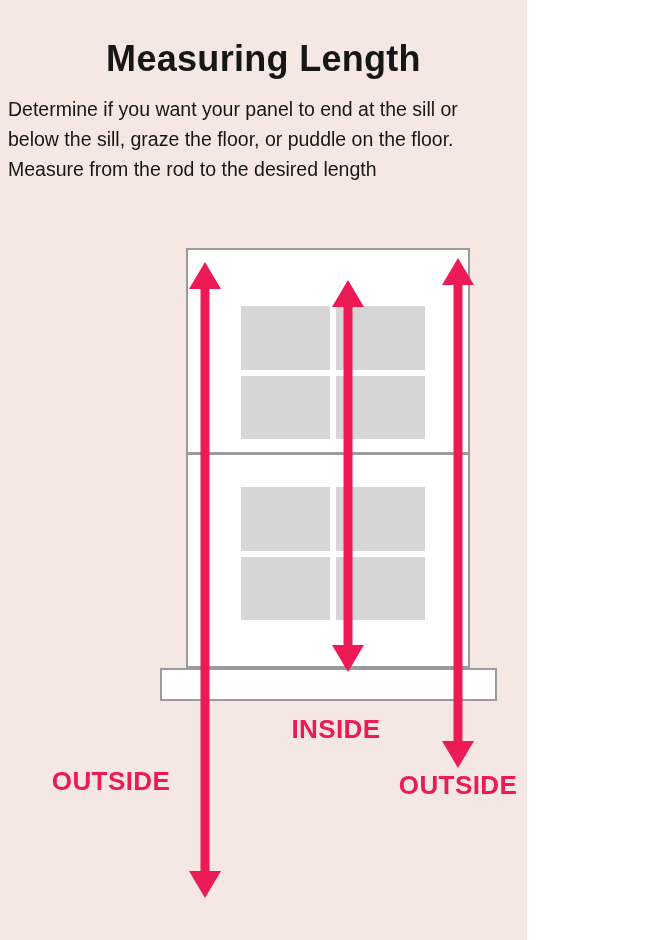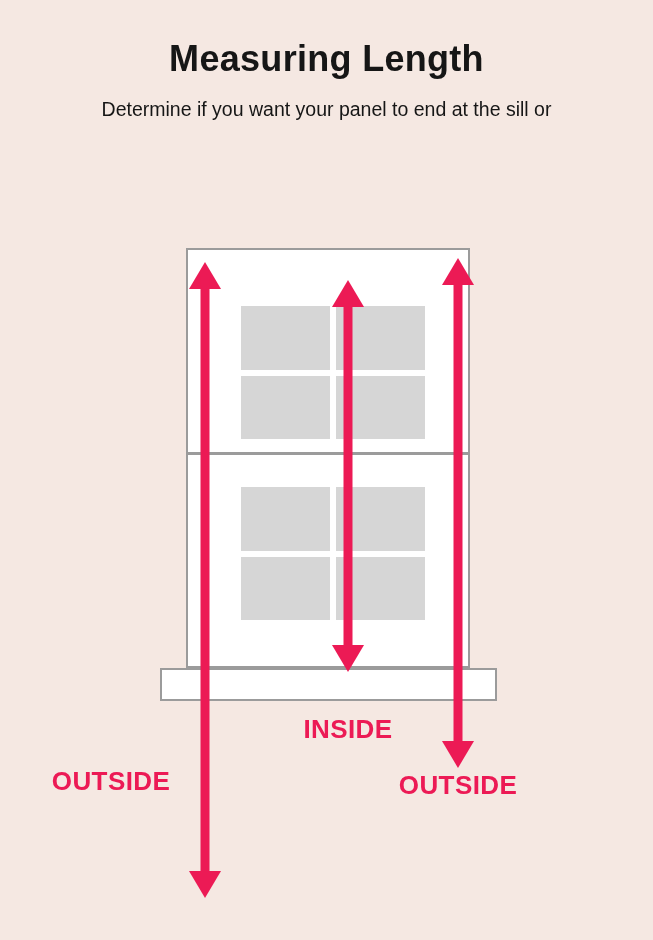--- a/index.html
+++ b/index.html
@@ -1,41 +1,41 @@
 <!DOCTYPE html>
 <html style="--background: #F5E8E2; --accent: #EC1A55; --pane: #D6D6D6; --frame-border: #9B9B9B; --window-fill: #FFFFFF; --text: #161616;"><head>
 <meta charset="utf-8">
 <style>
   * { box-sizing: border-box; }
   html, body { margin: 0; padding: 0; }
   body { font-family: "Liberation Sans", sans-serif; }
 
   .page {
     position: relative;
-    width: 653px;
+    width: 527px;
     height: 940px;
     background: var(--background, #F5E8E2);
     color: var(--text, #161616);
     overflow: hidden;
   }
 
   .title {
     margin: 0;
     padding-top: 38px;
     text-align: center;
     font-size: 36px;
     font-weight: 700;
     letter-spacing: 0.3px;
   }
 
   .desc {
     margin-top: 14px;
-    text-align: center;
     font-size: 19.5px;
     line-height: 30px;
+    margin-left: 8px;
   }
 
   
   .window-frame {
     position: absolute;
     left: 186px; top: 248px;
     width: 284px; height: 420px;
     background: var(--window-fill, #FFFFFF);
     border: 2px solid var(--frame-border, #9B9B9B);
   }
@@ -93,33 +93,35 @@
     position: absolute;
     width: 200px;
     color: var(--accent, #EC1A55);
     font-weight: 700;
     font-size: 26px;
     line-height: 30px;
     text-align: center;
     letter-spacing: 0.4px;
     z-index: 6;
   }
-  .label-inside  { left: 248px; top: 714px; }
+  .label-inside  { left: 236px; top: 714px; }
   .label-outside { left: 358px; top: 770px; }
   .label-otf     { left: 11px;  top: 766px; }
 </style>
 </head>
 <body>
 
 <div class="page">
 
   <h1 class="title">Measuring Length</h1>
 
   <div class="desc">
     <div>Determine if you want your panel to end at the sill or</div>
+    <div>below the sill, graze the floor, or puddle on the floor.</div>
+    <div>Measure from the rod to the desired length</div>
   </div>
 
   <div class="window-frame"></div>
 
   <div class="panes top">
     <div class="pane"></div>
     <div class="pane"></div>
     <div class="pane"></div>
     <div class="pane"></div>
   </div>

